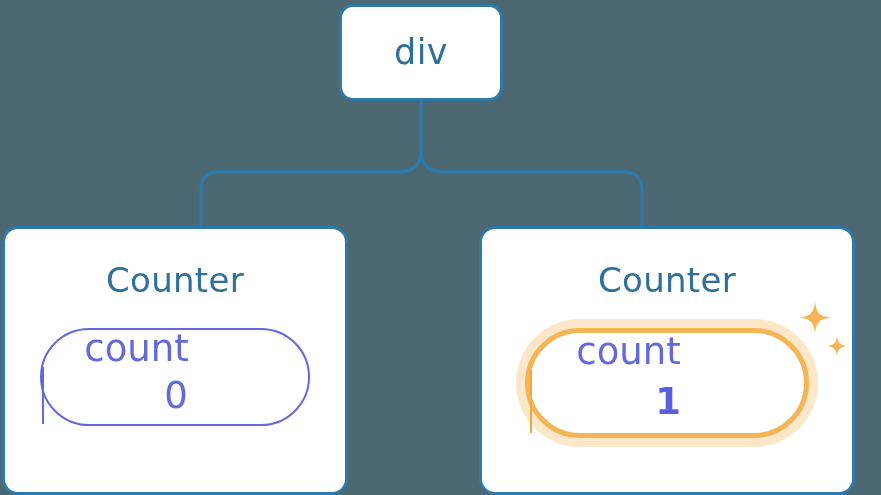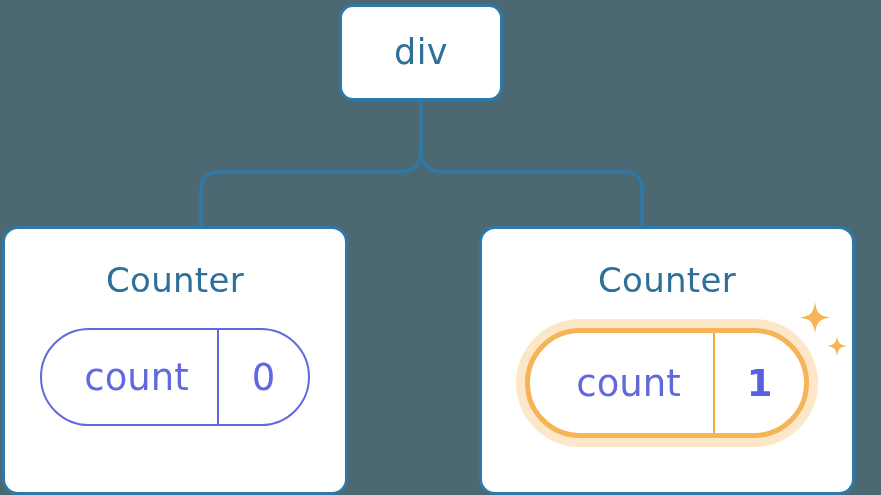--- a/index.html
+++ b/index.html
@@ -93,20 +93,21 @@
   .pill {
     position: relative;
     display: flex;
     align-items: stretch;
     box-sizing: border-box;
     border: 2px solid #6269dd;
     border-radius: 999px;
     background: #ffffff;
     height: 98px;
     width: 270px;
+    flex-direction: column;
   }
   .pill .pill-key,
   .pill .pill-val {
     display: flex;
     align-items: center;
     justify-content: center;
     box-sizing: border-box;
   }
   .pill .pill-key {
     width: 175px;

